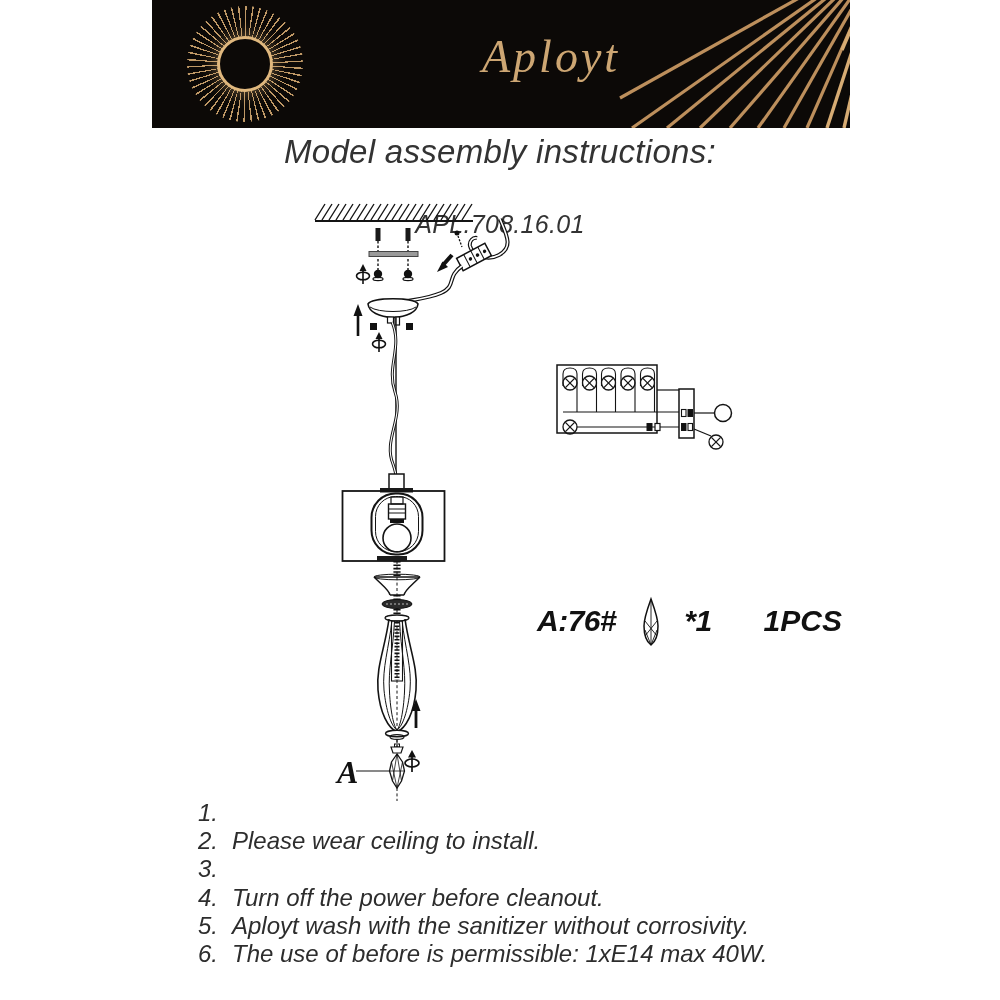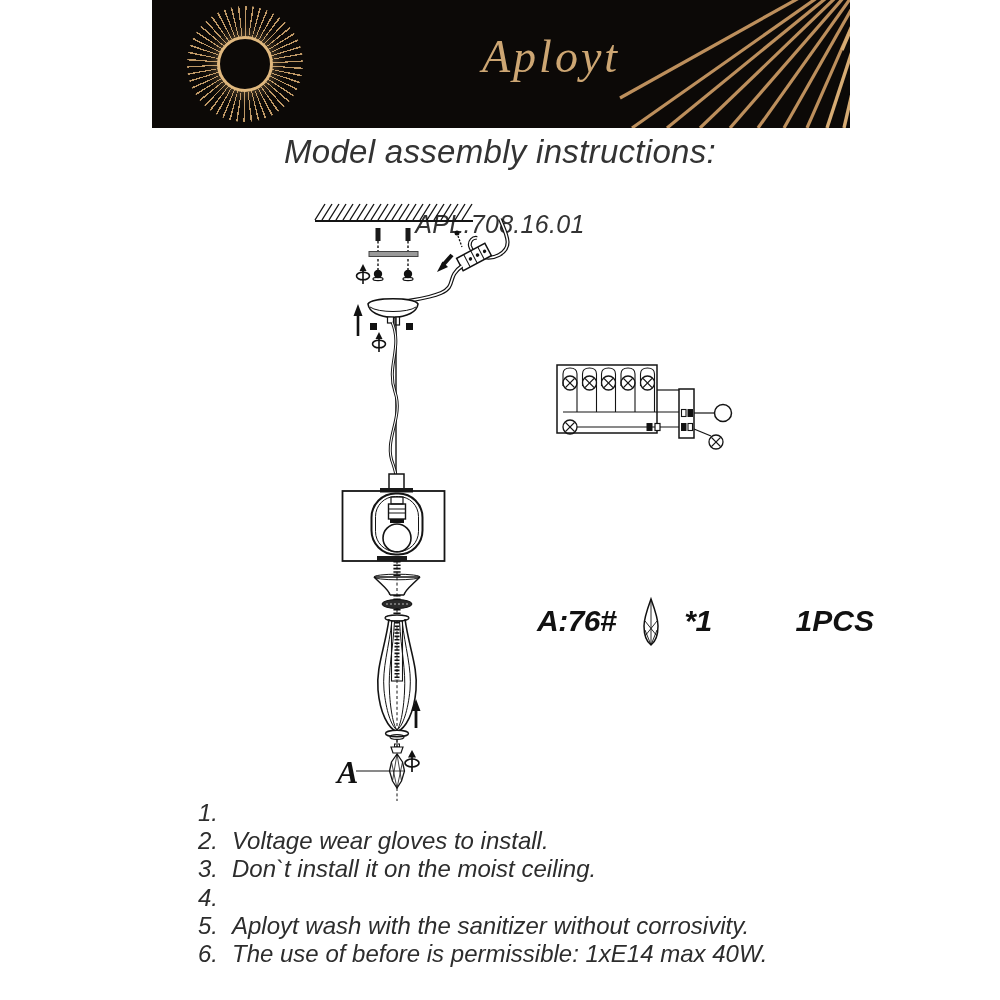--- a/index.html
+++ b/index.html
@@ -20,21 +20,21 @@
         font-size:33px;color:#333;letter-spacing:.3px;}
   .title-line2{position:absolute;left:0;top:163px;width:1000px;text-align:center;
         font-size:25px;color:#333;letter-spacing:.3px;margin-top:47px;}
   
   .drawing{position:absolute;left:0;top:0;}
   
   .parts-row{position:absolute;left:537px;top:596px;display:flex;align-items:center;
         font-weight:700;font-size:30px;color:#111;letter-spacing:-.5px;gap:16px;}
   .parts-row .icon{margin:0 4px 0 8px;}
   .parts-qty{margin-left:2px;}
-  .parts-count{margin-left:68px;letter-spacing:0;}
+  .parts-count{margin-left:36px;letter-spacing:0;}
   
   .instructions{position:absolute;left:198px;top:799px;font-size:24px;color:#2d2d2d;}
   .inst-row{display:flex;line-height:28.2px;}
   .inst-num{width:34px;flex:none;}
   .inst-text{white-space:nowrap;}
 </style>
 </head>
 <body>
 
 <div class="page">
@@ -264,28 +264,28 @@
     <span class="parts-qty">*1</span>
     <span class="parts-count">1PCS</span>
   </div>
 
   <div class="instructions">
     <div class="inst-row">
       <span class="inst-num">1.</span>
     </div>
     <div class="inst-row">
       <span class="inst-num">2.</span>
-      <span class="inst-text">Voltage wear gloves to install.</span>
+      <span class="inst-text">Please wear ceiling to install.</span>
     </div>
     <div class="inst-row">
       <span class="inst-num">3.</span>
-      <span class="inst-text">Don`t install it on the moist ceiling.</span>
     </div>
     <div class="inst-row">
       <span class="inst-num">4.</span>
+      <span class="inst-text">Turn off the power before cleanout.</span>
     </div>
     <div class="inst-row">
       <span class="inst-num">5.</span>
       <span class="inst-text">Aployt wash with the sanitizer without corrosivity.</span>
     </div>
     <div class="inst-row">
       <span class="inst-num">6.</span>
       <span class="inst-text">The use of before is permissible: 1xE14 max 40W.</span>
     </div>
   </div>

